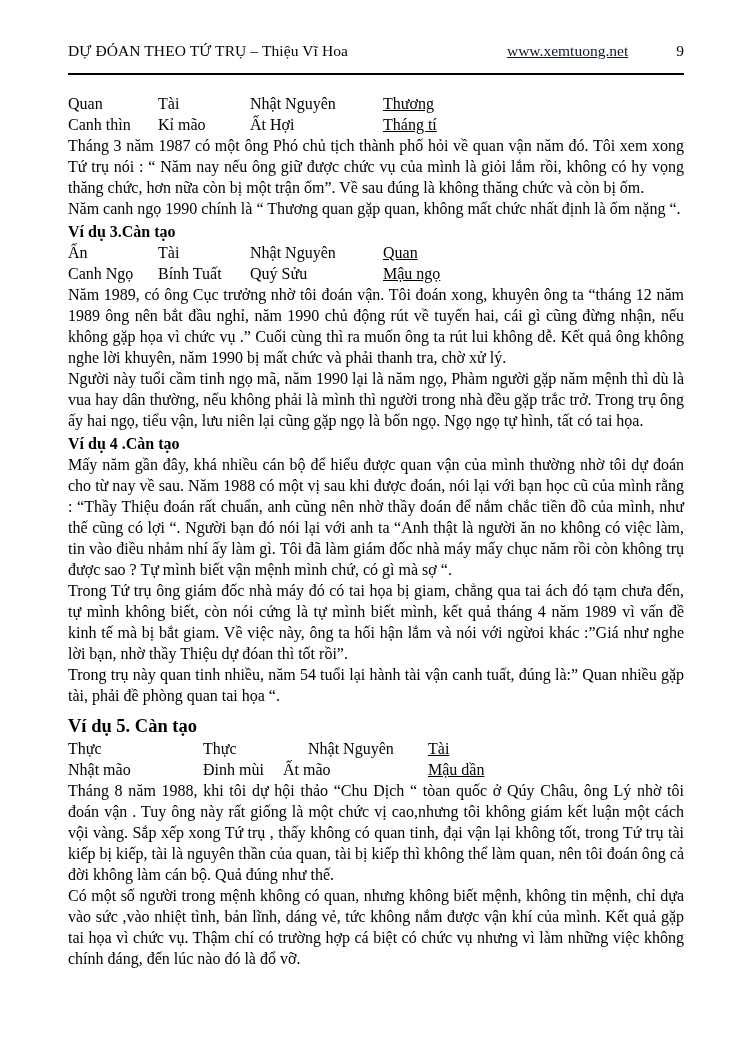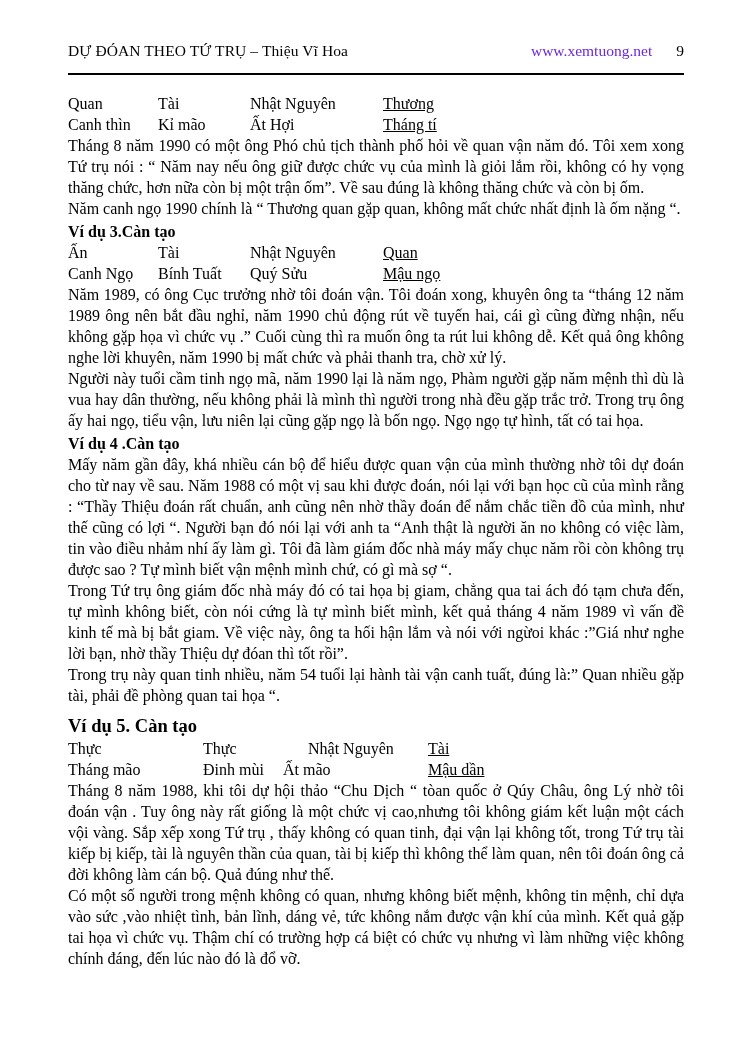--- a/index.html
+++ b/index.html
@@ -26,22 +26,23 @@
     margin-bottom: 18px;
   }
   .rh-title {
     font-size: 15.5px;
     letter-spacing: 0.1px;
     white-space: nowrap;
   }
   .rh-spacer { flex: 1; }
   .rh-url {
     font-size: 15.5px;
-    color: #6d28d9;
-    margin-right: 24px;
+    text-decoration: underline;
+    color: #0f172a;
+    margin-right: 48px;
     white-space: nowrap;
     cursor: pointer;
   }
   .rh-page { font-size: 15.5px; }
   
   .content { font-size: 16px; line-height: 21px; }
   .example-heading {
     font-weight: bold;
     font-size: 16px;
     line-height: 21px;
@@ -92,21 +93,21 @@
         <span class="tc c3">Nhật Nguyên</span>
         <span class="tc c4">Thương</span>
       </div>
       <div class="trow">
         <span class="tc c1">Canh thìn</span>
         <span class="tc c2">Kỉ mão</span>
         <span class="tc c3">Ất Hợi</span>
         <span class="tc c4">Tháng tí</span>
       </div>
     </div>
-    <p class="para">Tháng 8 năm 1990 có một ông Phó chủ tịch thành phố hỏi về quan vận năm đó. Tôi xem xong Tứ trụ nói : “ Năm nay nếu ông giữ được chức vụ của mình là giỏi lắm rồi, không có hy vọng thăng chức, hơn nữa còn bị một trận ốm”. Về sau đúng là không thăng chức và còn bị ốm.</p>
+    <p class="para">Tháng 3 năm 1987 có một ông Phó chủ tịch thành phố hỏi về quan vận năm đó. Tôi xem xong Tứ trụ nói : “ Năm nay nếu ông giữ được chức vụ của mình là giỏi lắm rồi, không có hy vọng thăng chức, hơn nữa còn bị một trận ốm”. Về sau đúng là không thăng chức và còn bị ốm.</p>
     <p class="para">Năm canh ngọ 1990 chính là “ Thương quan gặp quan, không mất chức nhất định là ốm nặng “.</p>
 
     <div class="example-heading">Ví dụ 3.Càn tạo</div>
     <div>
       <div class="trow">
         <span class="tc c1">Ấn</span>
         <span class="tc c2">Tài</span>
         <span class="tc c3">Nhật Nguyên</span>
         <span class="tc c4">Quan</span>
       </div>
@@ -127,21 +128,21 @@
 
     <div class="example-heading large">Ví dụ 5. Càn tạo</div>
     <div>
       <div class="trow">
         <span class="tc t5h1">Thực</span>
         <span class="tc t5h2">Thực</span>
         <span class="tc t5h3">Nhật Nguyên</span>
         <span class="tc c4">Tài</span>
       </div>
       <div class="trow">
-        <span class="tc t5r1">Tháng mão</span>
+        <span class="tc t5r1">Nhật mão</span>
         <span class="tc t5r2">Đinh mùi</span>
         <span class="tc t5r3">Ất mão</span>
         <span class="tc c4">Mậu dần</span>
       </div>
     </div>
     <p class="para">Tháng 8 năm 1988, khi tôi dự hội thảo “Chu Dịch “ tòan quốc ở Qúy Châu, ông Lý nhờ tôi đoán vận . Tuy ông này rất giống là một chức vị cao,nhưng tôi không giám kết luận một cách vội vàng. Sắp xếp xong Tứ trụ , thấy không có quan tinh, đại vận lại không tốt, trong Tứ trụ tài kiếp bị kiếp, tài là nguyên thần của quan, tài bị kiếp thì không thể làm quan, nên tôi đoán ông cả đời không làm cán bộ. Quả đúng như thế.</p>
     <p class="para">Có một số người trong mệnh không có quan, nhưng không biết mệnh, không tin mệnh, chỉ dựa vào sức ,vào nhiệt tình, bản lĩnh, dáng vẻ, tức không nắm được vận khí của mình. Kết quả gặp tai họa vì chức vụ. Thậm chí có trường hợp cá biệt có chức vụ nhưng vì làm những việc không chính đáng, đến lúc nào đó là đổ vỡ.</p>
 
   </div>
 </div>

